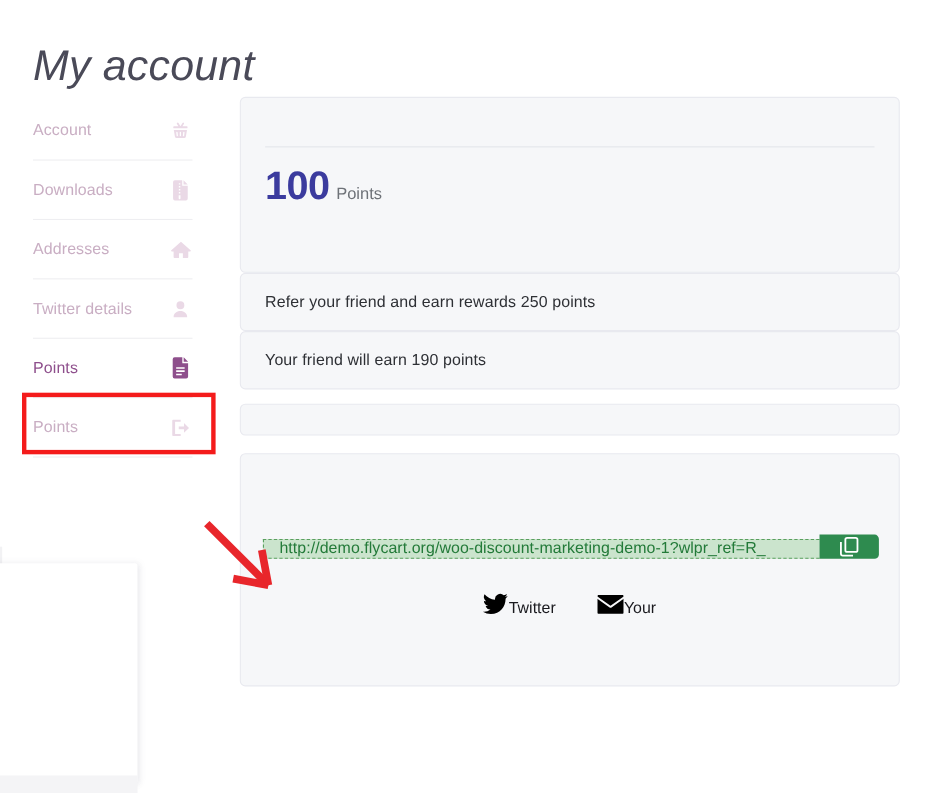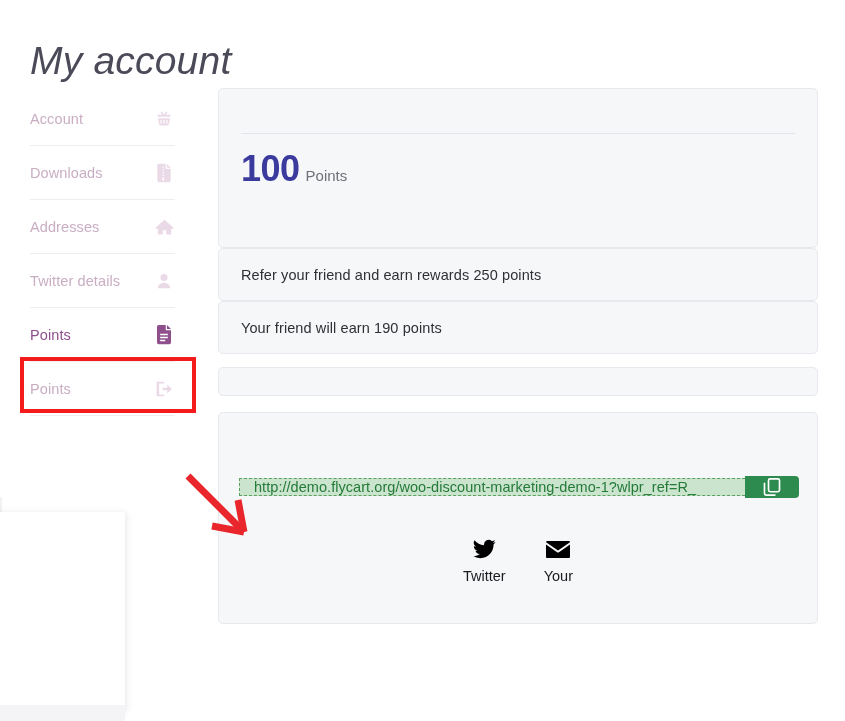--- a/index.html
+++ b/index.html
@@ -196,21 +196,21 @@
     position: relative;
   }
 
   .link-row {
     position: absolute;
     left: 20px;
     top: 52px;
     width: 560px;
     height: 43px;
     display: flex;
-    align-items: center;
+    align-items: flex-end;
   }
   .link-field {
     flex: 1 1 auto;
     background: #cbe4cd;
     border: 1px dashed #5aa05f;
     border-right: none;
     display: flex;
     align-items: center;
     padding: 0 14px;
     box-sizing: border-box;
@@ -241,21 +241,20 @@
     position: absolute;
     left: 0;
     right: 0;
     top: 124px;
     display: flex;
     justify-content: center;
     gap: 38px;
   }
   .share-item {
     display: flex;
-    flex-direction: column;
     align-items: center;
     cursor: pointer;
     text-decoration: none;
   }
   .share-icon {
     height: 24px;
     display: flex;
     align-items: center;
     justify-content: center;
     color: #000000;

